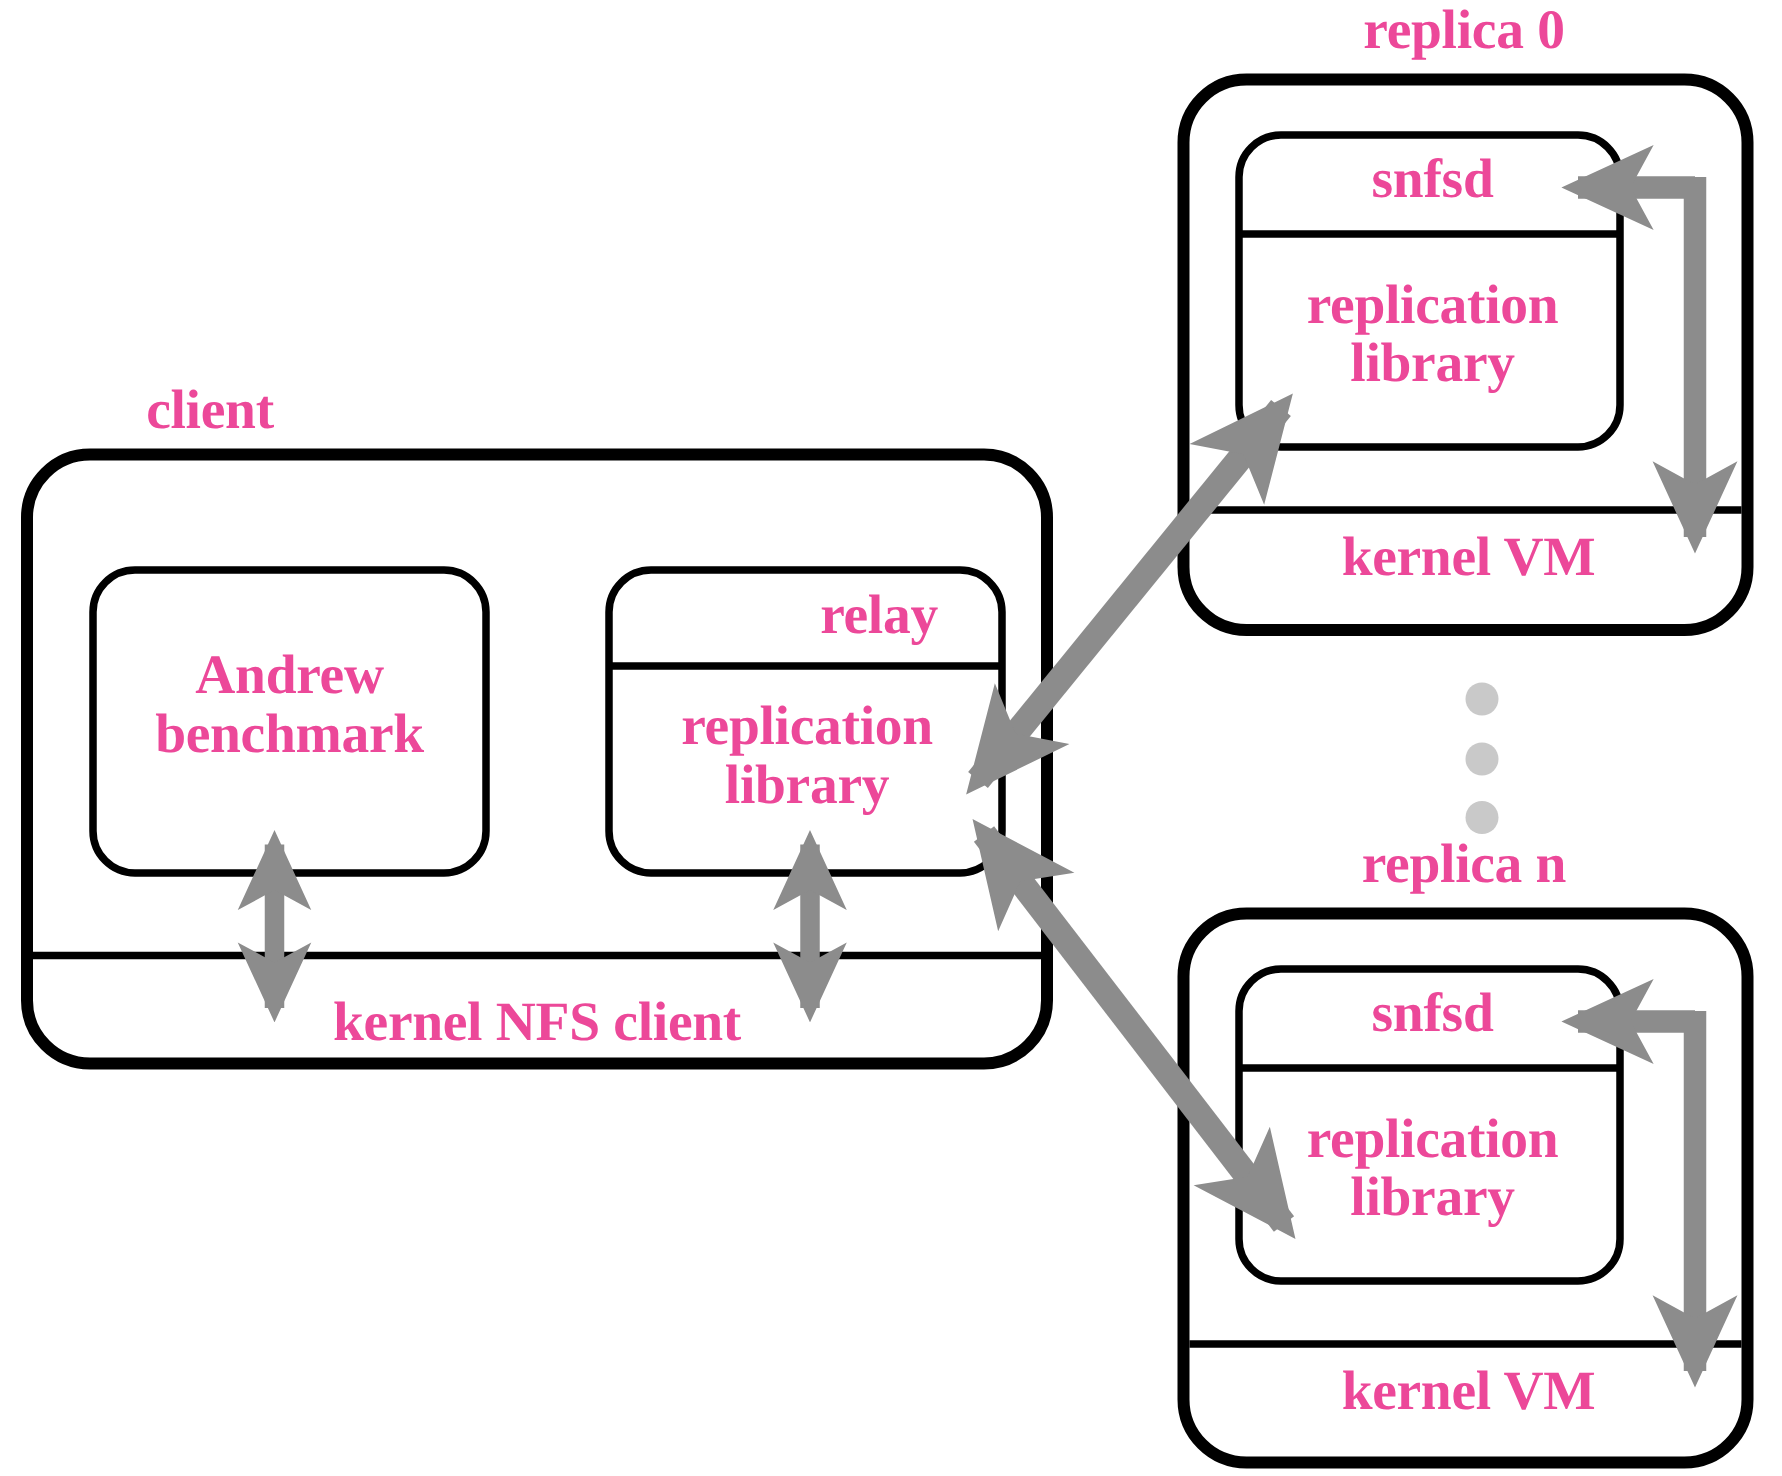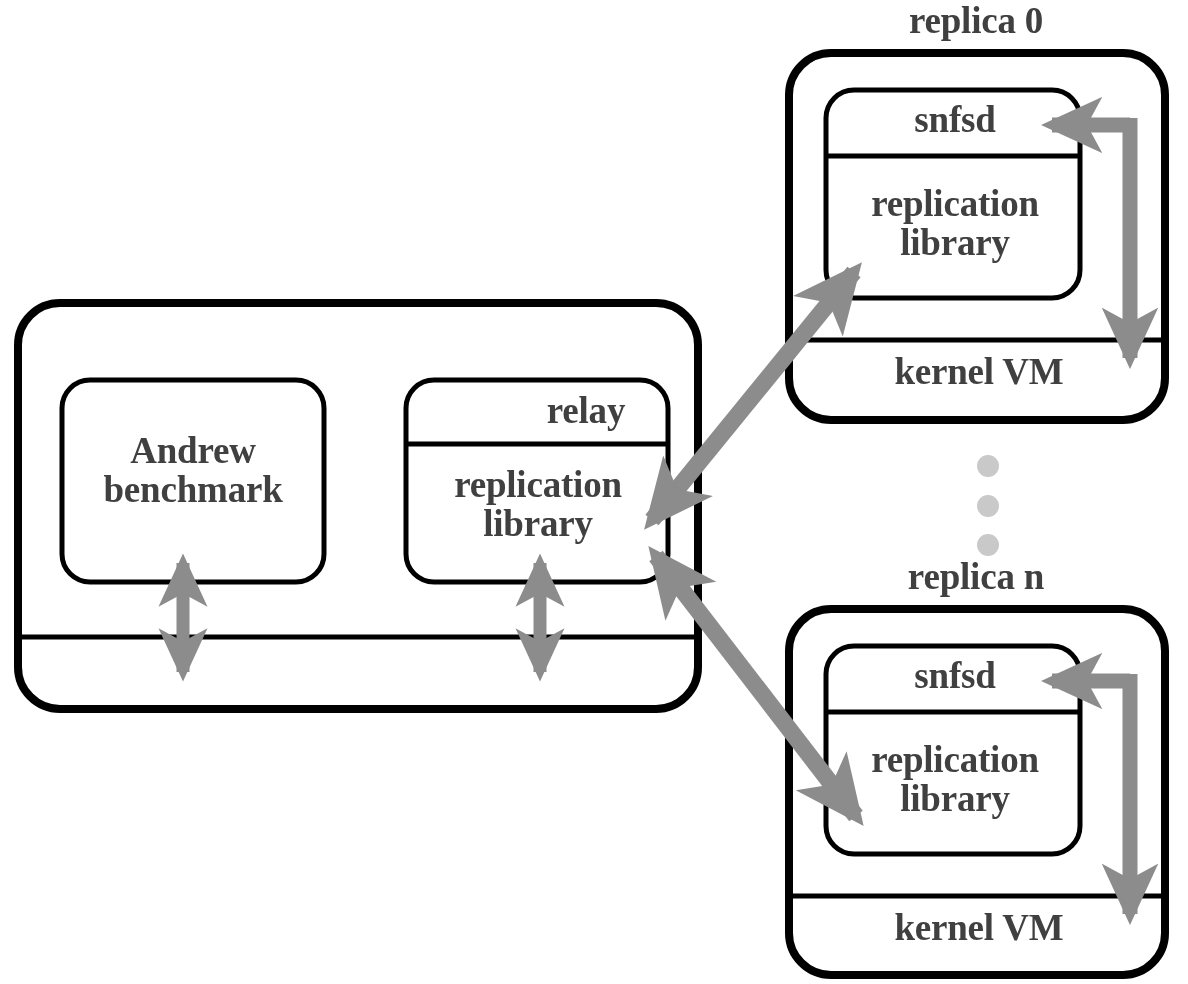--- a/index.html
+++ b/index.html
@@ -26,21 +26,21 @@
     height: 984px;
     pointer-events: none;
   }
   .svg-boxes { z-index: 1; }
   .svg-arrows { z-index: 3; }
 
   .label {
     position: absolute;
     z-index: 4;
     font-weight: bold;
-    color: #404040;
+    color: #ec4899;
     text-align: center;
     line-height: 1.05;
     white-space: pre;
     letter-spacing: -0.2px;
   }
 
   
   .caption {
     font-size: 37px;
   }
@@ -131,33 +131,35 @@
 
     <path d="M 1130 125 L 1052 125" fill="none" stroke="#8c8c8c" stroke-width="15" marker-end="url(#ah2)"></path>
 
     <path d="M 1130 118 L 1130 358" fill="none" stroke="#8c8c8c" stroke-width="15" marker-end="url(#ah2)"></path>
 
     <path d="M 1130 681 L 1052 681" fill="none" stroke="#8c8c8c" stroke-width="15" marker-end="url(#ah2)"></path>
 
     <path d="M 1130 674 L 1130 914" fill="none" stroke="#8c8c8c" stroke-width="15" marker-end="url(#ah2)"></path>
   </svg>
 
+  <div class="label caption caption-client">client</div>
 
   <div class="label caption caption-rep0">replica 0</div>
 
   <div class="label caption caption-repn">replica n</div>
 
   <div class="label mod mod-andrew">Andrew
 benchmark</div>
 
   <div class="label mod mod-relay">relay</div>
 
   <div class="label mod mod-clientrep">replication
 library</div>
 
+  <div class="label mod mod-knfs">kernel NFS client</div>
 
   <div class="label mod mod-snfsd0">snfsd</div>
 
   <div class="label mod mod-rep0lib">replication
 library</div>
 
   <div class="label mod mod-kvm0">kernel VM</div>
 
   <div class="label mod mod-snfsdn">snfsd</div>
 

